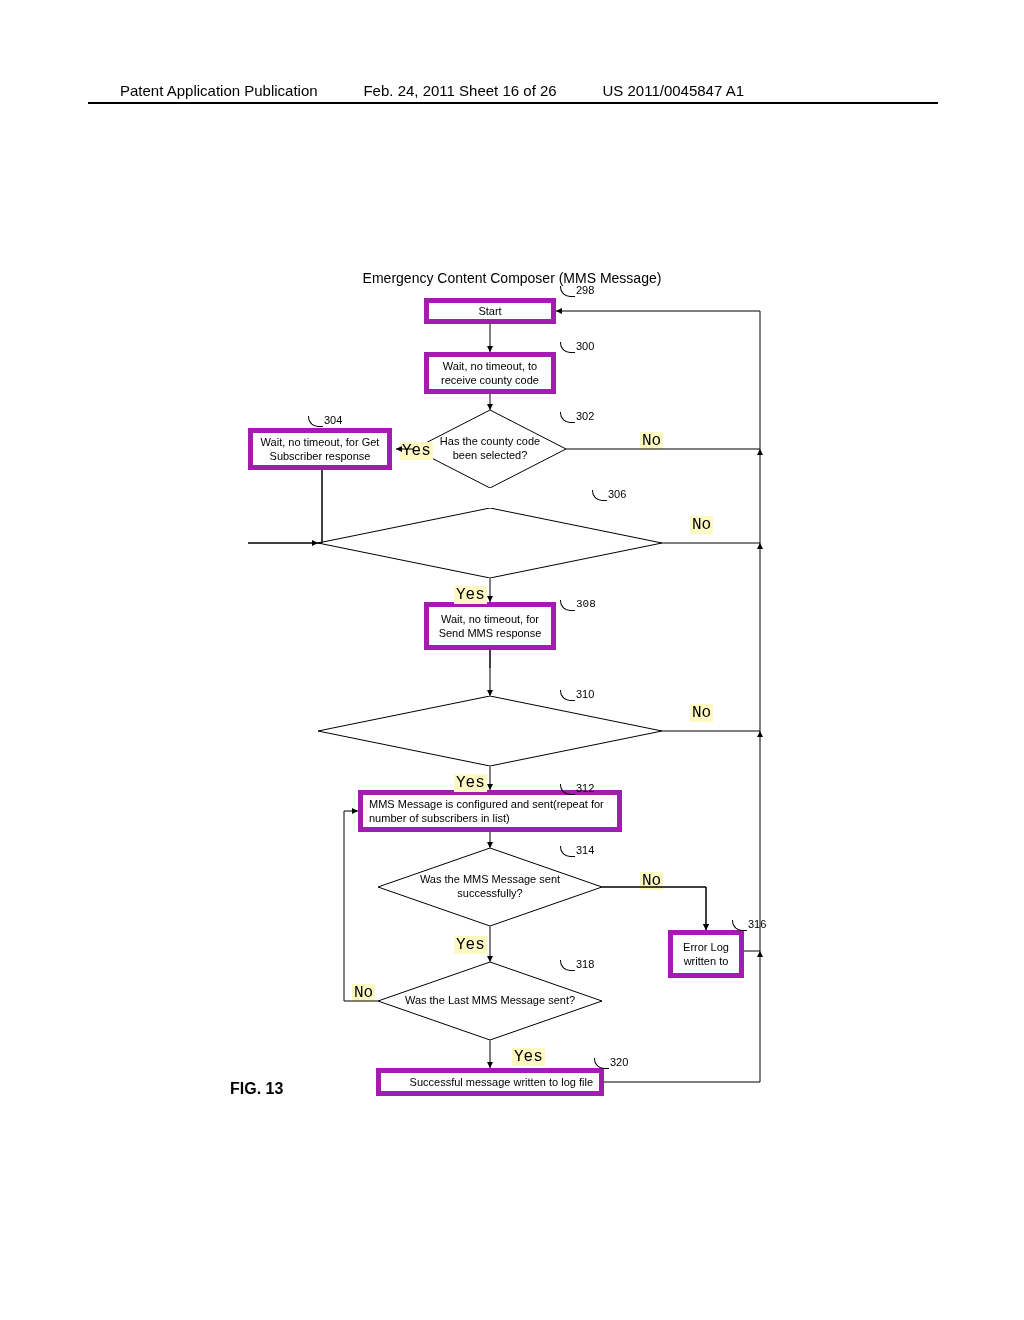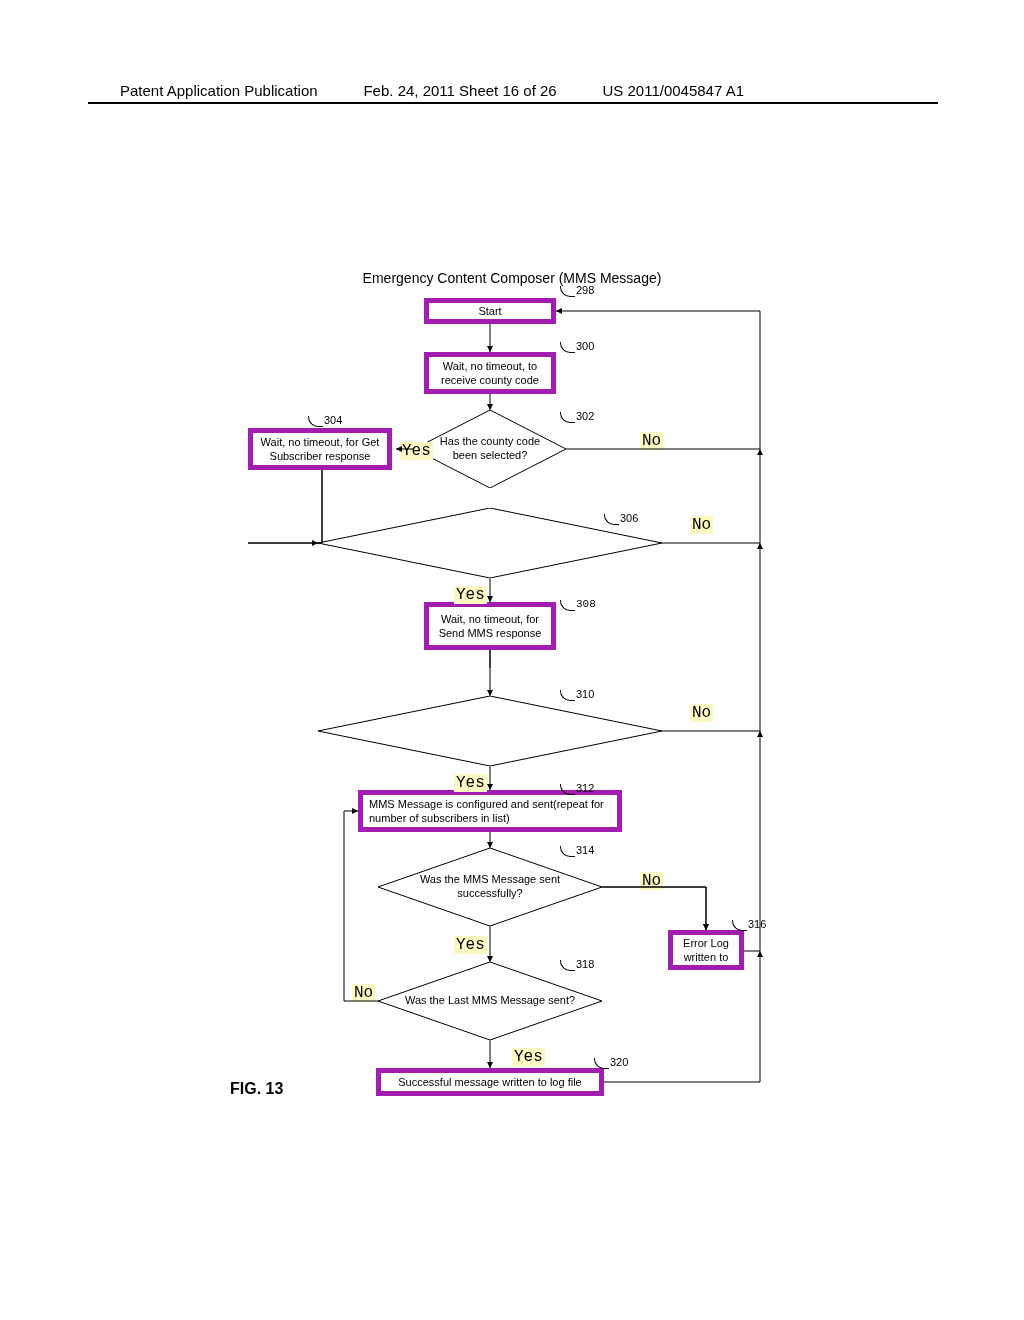--- a/index.html
+++ b/index.html
@@ -126,25 +126,25 @@
   </div>
 
 <div class="box" style="left:424px; top:602px; width:132px; height:48px;">
     <span>Wait, no timeout, for Send MMS response</span>
   </div>
 
 <div class="box" style="left:358px; top:790px; width:264px; height:42px; text-align:left; justify-content:flex-start;">
     <span>MMS Message is configured and sent(repeat for number of subscribers in list)</span>
   </div>
 
-<div class="box" style="left:668px; top:930px; width:76px; height:40px;">
+<div class="box" style="left:668px; top:930px; width:76px; height:48px;">
     <span>Error Log written to</span>
   </div>
 
-<div class="box" style="left:376px; top:1068px; width:228px; height:28px;">
+<div class="box" style="left:376px; top:1068px; width:228px; height:28px;justify-content:flex-end;">
     <span>Successful message written to log file</span>
   </div>
 
 <div class="diamond" style="left:414px; top:410px; width:152px; height:78px;">
   <svg width="152" height="78">
       <polygon points="76,0 152,39 76,78 0,39" fill="white" stroke="black"></polygon>
     </svg>
   <div class="dtext">Has the county code been selected?</div>
 </div>
 
@@ -182,21 +182,21 @@
 <div class="lbl" style="left:690px; top:704px;">No</div>
 <div class="lbl" style="left:454px; top:936px;">Yes</div>
 <div class="lbl" style="left:640px; top:872px;">No</div>
 <div class="lbl" style="left:352px; top:984px;">No</div>
 <div class="lbl" style="left:512px; top:1048px;">Yes</div>
 
 <div class="ref" style="left:576px; top:284px;">298</div>
 <div class="ref" style="left:576px; top:340px;">300</div>
 <div class="ref" style="left:576px; top:410px;">302</div>
 <div class="ref" style="left:324px; top:414px;">304</div>
-<div class="ref" style="left:608px; top:512px;margin-left:12px;">306</div>
+<div class="ref" style="left:608px; top:488px;">306</div>
 <div class="ref" style="left:576px; top:598px;font-family:Liberation Mono, monospace;">308</div>
 <div class="ref" style="left:576px; top:688px;">310</div>
 <div class="ref" style="left:576px; top:782px;">312</div>
 <div class="ref" style="left:576px; top:844px;">314</div>
 <div class="ref" style="left:748px; top:918px;">316</div>
 <div class="ref" style="left:576px; top:958px;">318</div>
 <div class="ref" style="left:610px; top:1056px;">320</div>
 
 <div class="fig-label" style="left:230px; top:1080px;">FIG. 13</div>
 

